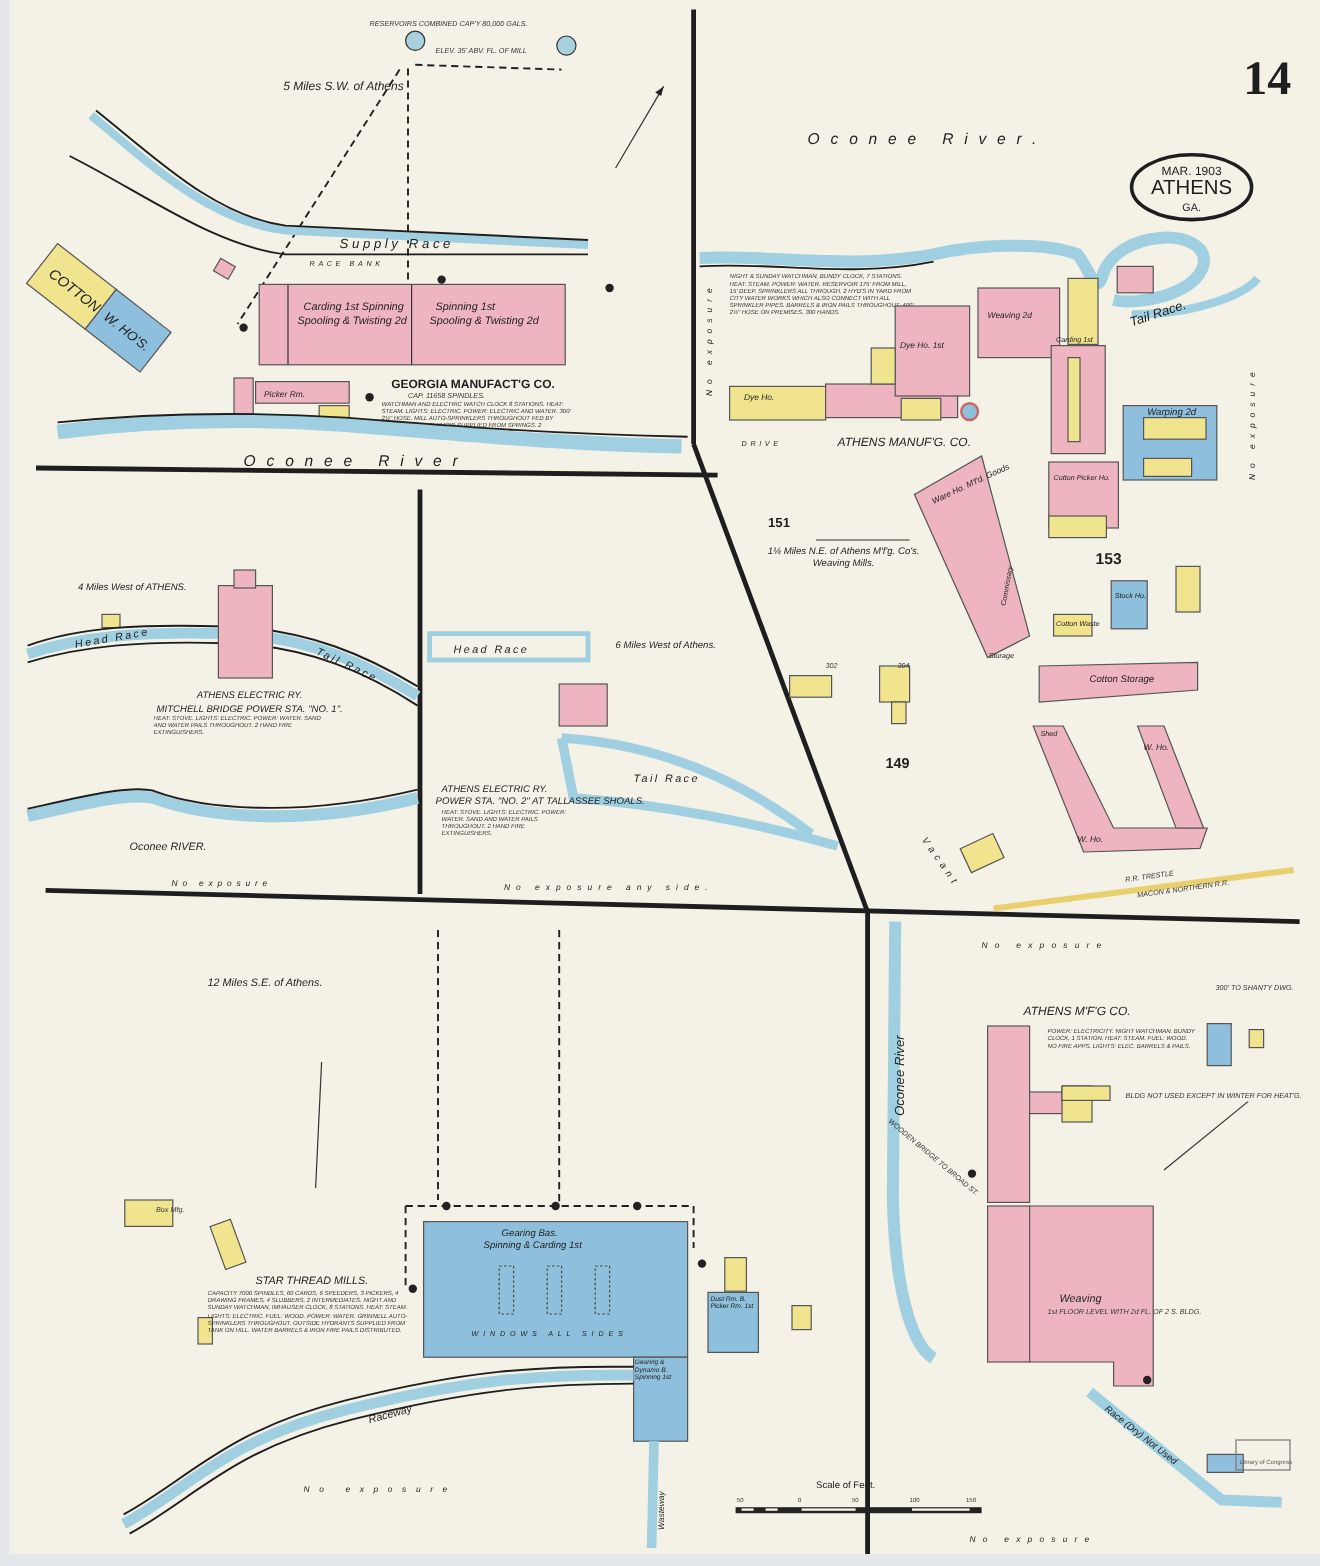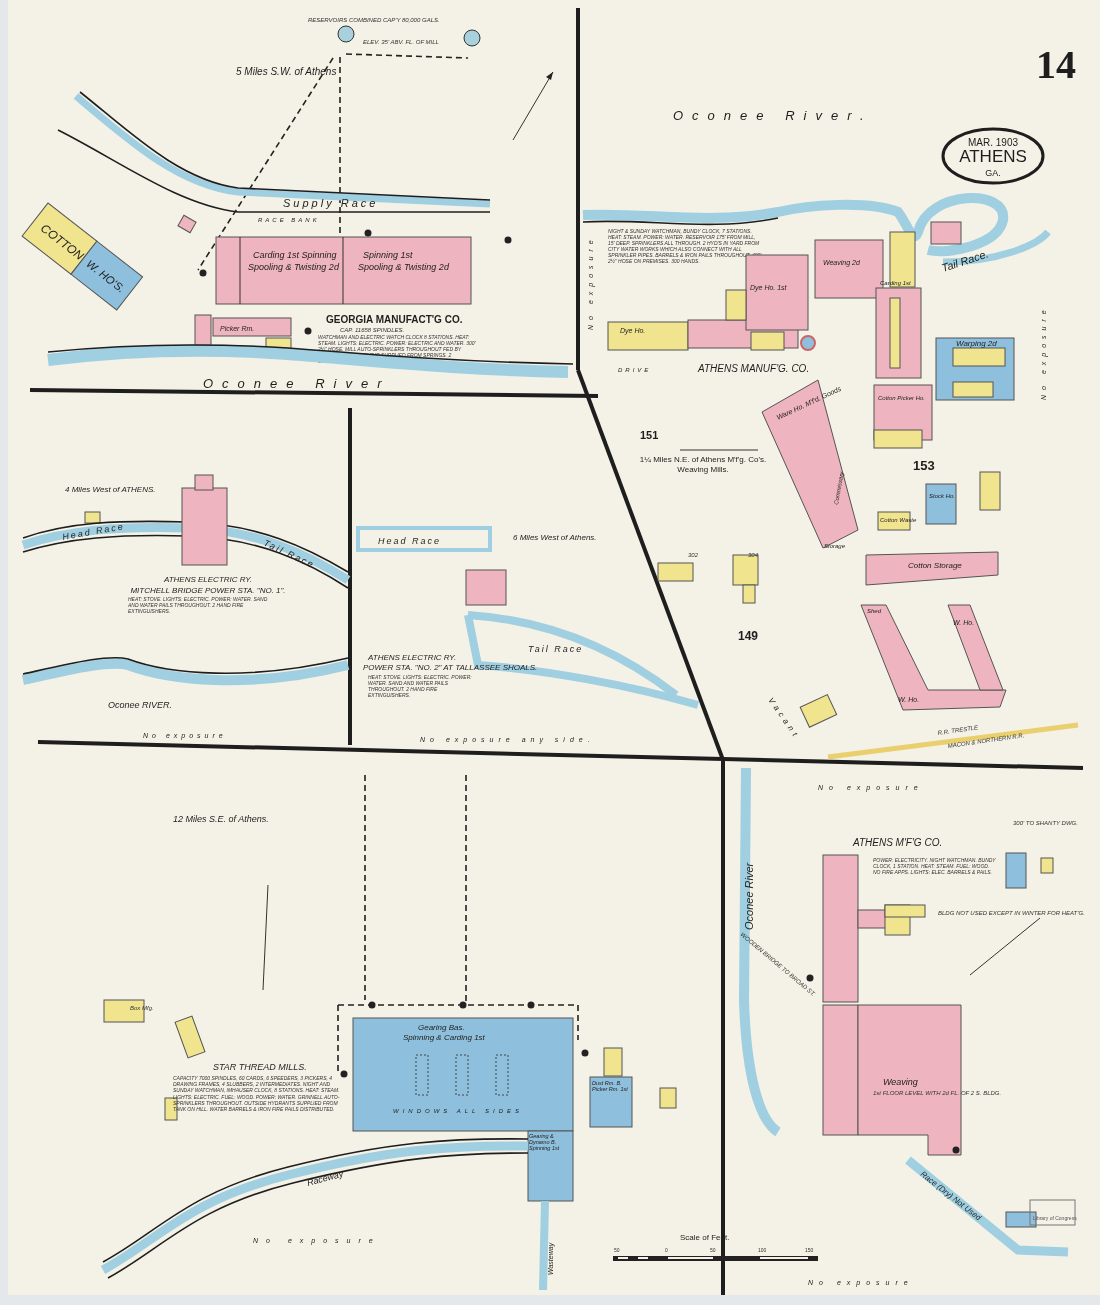--- a/index.html
+++ b/index.html
@@ -137,21 +137,21 @@
     <text x="900" y="568" font-size="8" class="lbl">Cotton Storage</text>
     <path d="M853 605 L878 605 L920 690 L998 690 L992 707 L895 710 Z" class="pink"></path>
     <path d="M940 605 L962 605 L995 690 L972 690 Z" class="pink"></path>
     <text x="945" y="625" font-size="7" class="lbl">W. Ho.</text>
     <text x="890" y="702" font-size="7" class="lbl">W. Ho.</text>
     <text x="859" y="613" font-size="6" class="lbl">Shed</text>
 
     <text x="632" y="439" font-size="11" class="lblb">151</text>
     <path d="M750 450 L672 450" class="thin"></path>
     <foreignObject x="620" y="455" width="150" height="30">
-      <div xmlns="http://www.w3.org/1999/xhtml" style="font-size:8px;line-height:10px;color:#1e1e1e;text-align:center;font-family:'Liberation Sans',sans-serif;">1¼ Miles N.E. of Athens M'f'g. Co's. Weaving Mills.</div>
+      <div xmlns="http://www.w3.org/1999/xhtml" style="font-size:8px;line-height:10px;font-style:italic;color:#1e1e1e;text-align:center;font-family:'Liberation Sans',sans-serif;">1¼ Miles N.E. of Athens M'f'g. Co's. Weaving Mills.</div>
     </foreignObject>
     <text x="730" y="640" font-size="12" class="lblb">149</text>
     <rect x="650" y="563" width="35" height="18" class="yel"></rect>
     <rect x="725" y="555" width="25" height="30" class="yel"></rect>
     <rect x="735" y="585" width="12" height="18" class="yel"></rect>
     <rect x="795" y="700" width="30" height="22" class="yel" transform="rotate(-25 810 710)"></rect>
     <text x="680" y="557" class="small">302</text>
     <text x="740" y="557" class="small">304</text>
     <text x="760" y="700" font-size="8" letter-spacing="4" class="lbl" transform="rotate(55 760 700)">Vacant</text>
 

